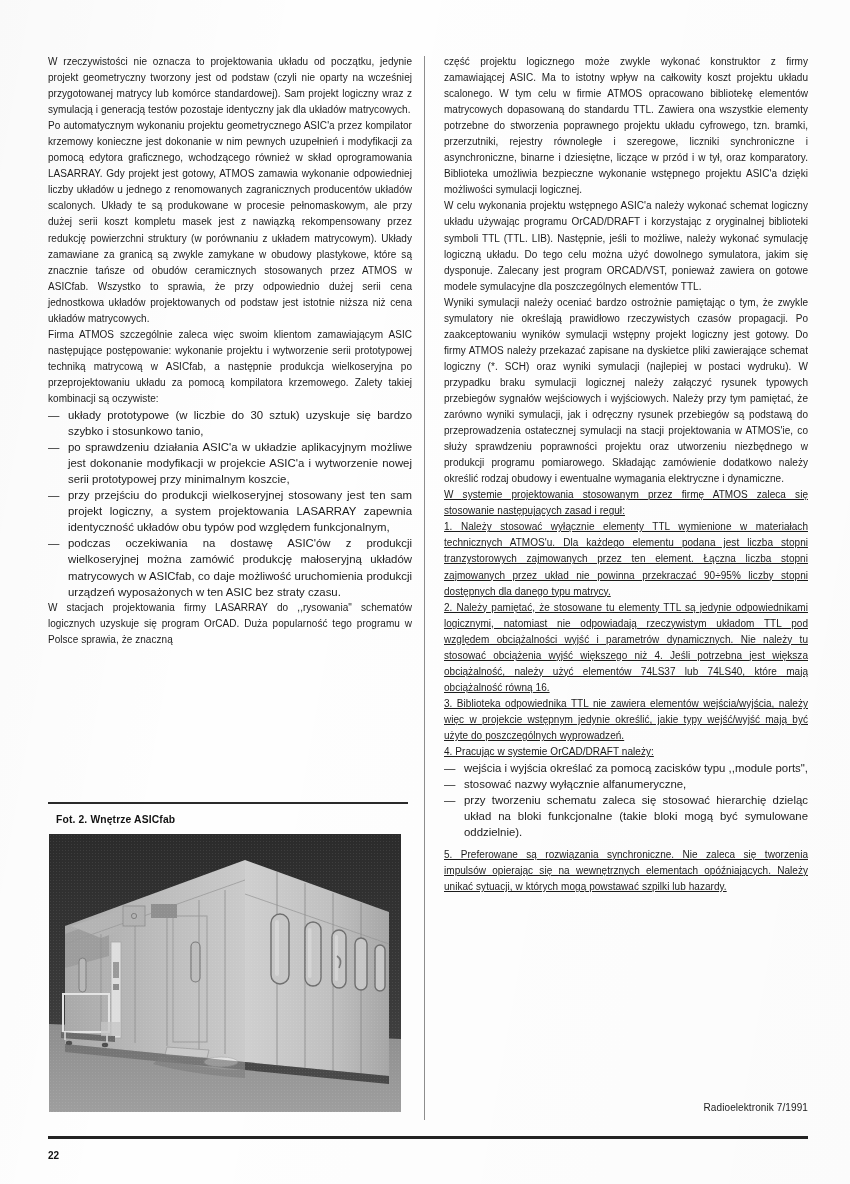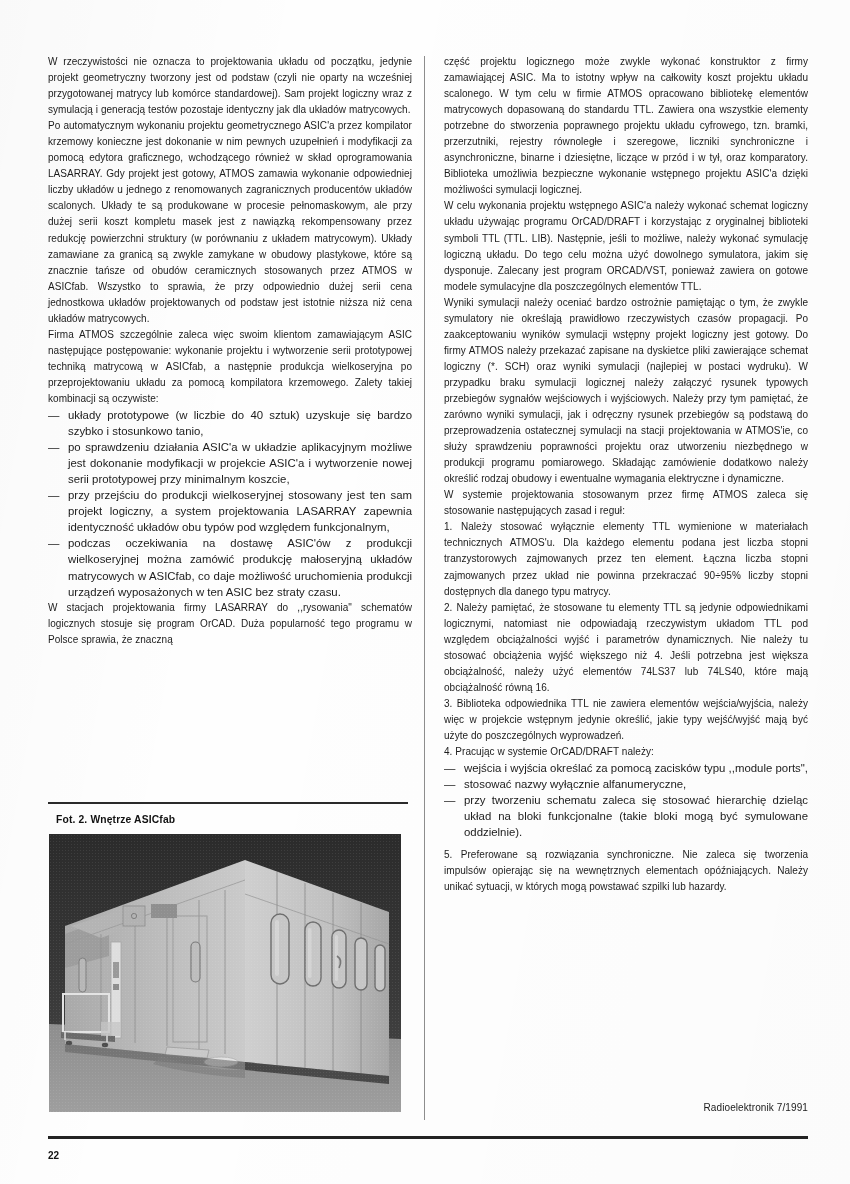--- a/index.html
+++ b/index.html
@@ -63,21 +63,21 @@
     font-size: 10px;
     line-height: 16.05px;
     text-align: justify;
     text-justify: inter-word;
     letter-spacing: 0.04px;
     word-spacing: 0.1px;
     color: #1b1b1b;
   }
   p.body + p.body { margin-top: 0; }
 
-  p.gap { margin-top: 6.5px; }
+  p.gap { margin-top: 6.5px; text-decoration: underline; }
 
   
   .dashlist {
     margin: 0;
     padding: 0;
     list-style: none;
   }
   .dashlist li {
     position: relative;
     padding-left: 20px;
@@ -171,37 +171,37 @@
 
     <div class="col col-left">
 
       <p class="body">W rzeczywistości nie oznacza to projektowania układu od początku, jedynie projekt geometryczny tworzony jest od podstaw (czyli nie oparty na wcześniej przygotowanej matrycy lub komórce standardowej). Sam projekt logiczny wraz z symulacją i generacją testów pozostaje identyczny jak dla układów matrycowych.</p>
       <p class="body">Po automatycznym wykonaniu projektu geometrycznego ASIC'a przez kompilator krzemowy konieczne jest dokonanie w nim pewnych uzupełnień i modyfikacji za pomocą edytora graficznego, wchodzącego również w skład oprogramowania LASARRAY. Gdy projekt jest gotowy, ATMOS zamawia wykonanie odpowiedniej liczby układów u jednego z renomowanych zagranicznych producentów układów scalonych. Układy te są produkowane w procesie pełnomaskowym, ale przy dużej serii koszt kompletu masek jest z nawiązką rekompensowany przez redukcję powierzchni struktury (w porównaniu z układem matrycowym). Układy zamawiane za granicą są zwykle zamykane w obudowy plastykowe, które są znacznie tańsze od obudów ceramicznych stosowanych przez ATMOS w ASICfab. Wszystko to sprawia, że przy odpowiednio dużej serii cena jednostkowa układów projektowanych od podstaw jest istotnie niższa niż cena układów matrycowych.</p>
       <p class="body">Firma ATMOS szczególnie zaleca więc swoim klientom zamawiającym ASIC następujące postępowanie: wykonanie projektu i wytworzenie serii prototypowej techniką matrycową w ASICfab, a następnie produkcja wielkoseryjna po przeprojektowaniu układu za pomocą kompilatora krzemowego. Zalety takiej kombinacji są oczywiste:</p>
 
       <ul class="dashlist">
         <li>
           <span class="dash">—</span>
-          <span>układy prototypowe (w liczbie do 40 sztuk) uzyskuje się bardzo szybko i stosunkowo tanio,</span>
+          <span>układy prototypowe (w liczbie do 30 sztuk) uzyskuje się bardzo szybko i stosunkowo tanio,</span>
         </li>
         <li>
           <span class="dash">—</span>
           <span>po sprawdzeniu działania ASIC'a w układzie aplikacyjnym możliwe jest dokonanie modyfikacji w projekcie ASIC'a i wytworzenie nowej serii prototypowej przy minimalnym koszcie,</span>
         </li>
         <li>
           <span class="dash">—</span>
           <span>przy przejściu do produkcji wielkoseryjnej stosowany jest ten sam projekt logiczny, a system projektowania LASARRAY zapewnia identyczność układów obu typów pod względem funkcjonalnym,</span>
         </li>
         <li>
           <span class="dash">—</span>
           <span>podczas oczekiwania na dostawę ASIC'ów z produkcji wielkoseryjnej można zamówić produkcję małoseryjną układów matrycowych w ASICfab, co daje możliwość uruchomienia produkcji urządzeń wyposażonych w ten ASIC bez straty czasu.</span>
         </li>
       </ul>
 
-      <p class="body">W stacjach projektowania firmy LASARRAY do ,,rysowania" schematów logicznych stosuje się program OrCAD. Duża popularność tego programu w Polsce sprawia, że znaczną</p>
+      <p class="body">W stacjach projektowania firmy LASARRAY do ,,rysowania" schematów logicznych uzyskuje się program OrCAD. Duża popularność tego programu w Polsce sprawia, że znaczną</p>
 
       <div class="photo-block" style="top:748px;">
         <div class="photo-rule"></div>
         <div class="photo-caption">Fot. 2. Wnętrze ASICfab</div>
 
         <div class="photo-frame">
           <svg width="352" height="278" viewBox="0 0 352 278" xmlns="http://www.w3.org/2000/svg">
             <defs>
               <linearGradient id="skyG" x1="0" y1="0" x2="0" y2="1">
                 <stop offset="0%" stop-color="#2b2b2b"></stop>

